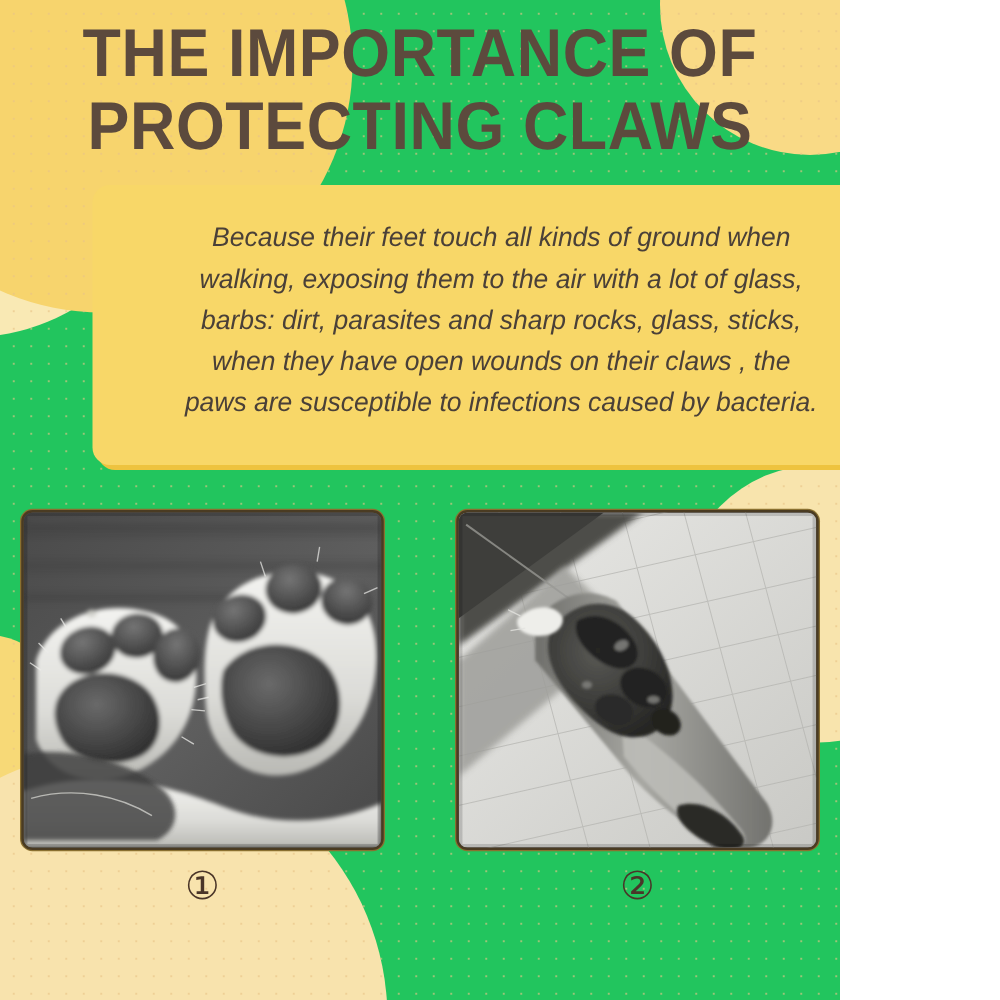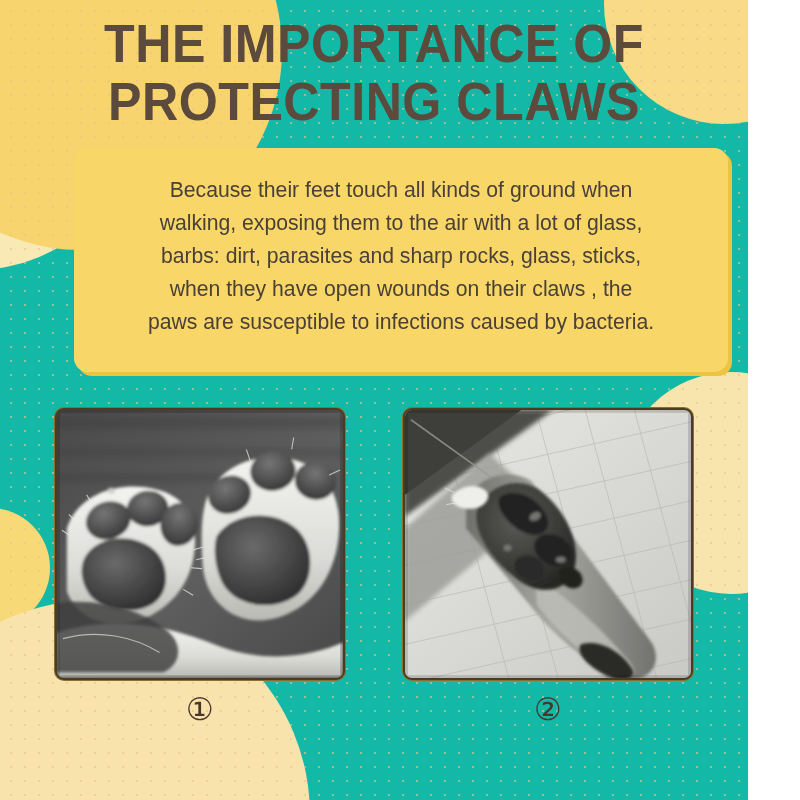--- a/index.html
+++ b/index.html
@@ -4,23 +4,23 @@
 <style>
   * { margin:0; padding:0; box-sizing:border-box; }
 
   html, body {
     width:800px; height:800px;
     font-family:"Liberation Sans", sans-serif;
   }
 
   #poster {
     position:relative;
-    width:748px; height:800px;
+    width:672px; height:800px;
     overflow:hidden;
-    background:#14b8a6;
+    background:#22c55e;
   }
 
   
   .deco { position:absolute; border-radius:50%; }
 
   .deco-tl {
     left:-118px; top:-150px;
     width:400px; height:400px;
     background:#f7d46d;
   }
@@ -79,20 +79,21 @@
     white-space:pre-line;
   }
 
   .textcard {
     position:absolute;
     left:74px; top:148px;
     width:654px; height:224px;
     background:#f8d768;
     border-radius:14px;
     box-shadow:4px 4px 0 #eec33f;
+    font-style:italic;
   }
   .textcard-body {
     position:absolute;
     left:20px; right:20px; top:26px;
     text-align:center;
     color:#4a4038;
     font-size:21.5px;
     line-height:33px;
     white-space:pre-line;
     transform:scaleX(.985);

